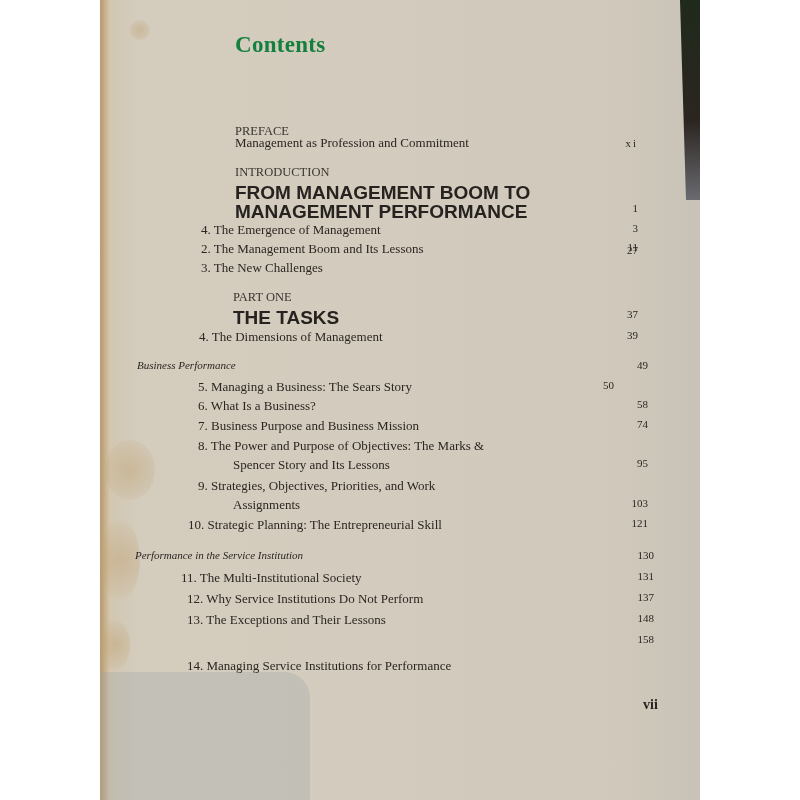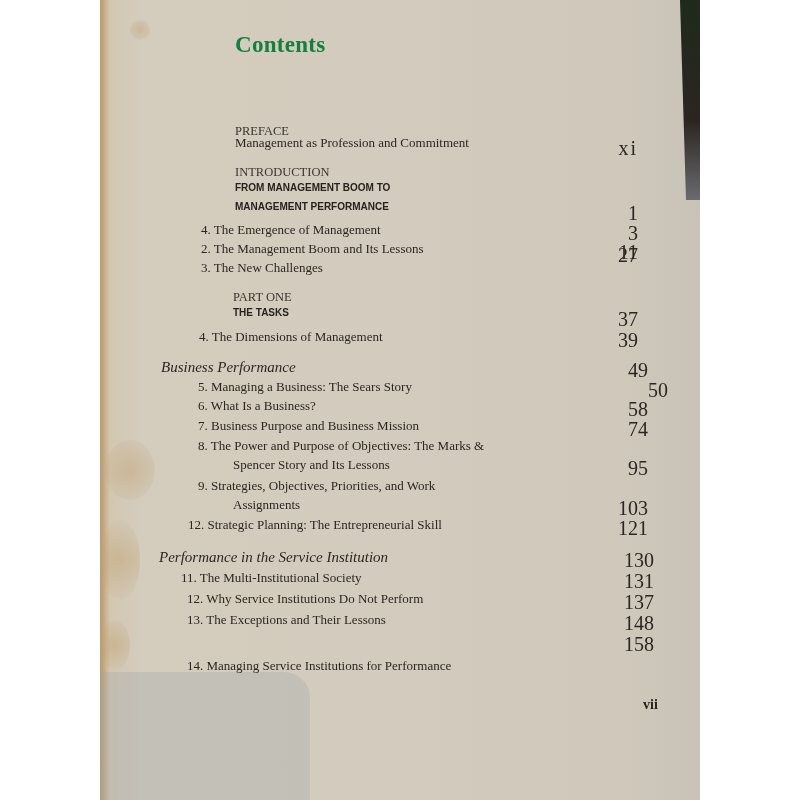--- a/index.html
+++ b/index.html
@@ -26,23 +26,23 @@
     }
     .edge-dark {
       position: absolute; left: 680px; top: 0; width: 20px; height: 200px;
       background: linear-gradient(180deg, #1f2a1c 0%, #2b2520 60%, #6a6a70 100%);
       clip-path: polygon(0 0, 100% 0, 100% 100%, 30% 100%);
     }
     .t { position: absolute; color: #2a2622; white-space: nowrap; }
     .title { left: 235px; top: 32px; font-size: 23px; font-weight: bold; color: #15803d; letter-spacing: 0.3px; }
     .label { font-size: 12.5px; color: #3a3530; }
     .entry { font-size: 13px; }
-    .bold { font-family: "Liberation Sans", "DejaVu Sans", sans-serif; font-weight: bold; font-size: 10px; color: #262220; }
-    .ital { font-style: italic; font-size: 15px; margin-left: 24px; }
-    .pg { position: absolute; font-size: 20px; color: #2a2622; text-align: right; width: 60px; }
+    .bold { font-family: "Liberation Sans", "DejaVu Sans", sans-serif; font-weight: bold; font-size: 19px; color: #262220; }
+    .ital { font-style: italic; font-size: 11px; }
+    .pg { position: absolute; font-size: 11px; color: #2a2622; text-align: right; width: 60px; }
     .folio { font-weight: bold; font-size: 14px; }
   </style>
 </head>
 <body>
 
 <div class="page">
   <div class="stain" style="left:30px;top:20px;width:20px;height:20px;"></div>
   <div class="stain" style="left:5px;top:440px;width:50px;height:60px;"></div>
   <div class="stain" style="left:0px;top:520px;width:40px;height:80px;"></div>
   <div class="stain" style="left:0px;top:620px;width:30px;height:50px;"></div>
@@ -71,32 +71,32 @@
 <div class="t label" style="left:233px;top:290px;">PART ONE</div>
 <div class="t bold" style="left:233px;top:307px;">THE TASKS</div>
 <div class="pg" style="left:578px;top:308px;">37</div>
 <div class="t entry" style="left:199px;top:329px;">4. The Dimensions of Management</div>
 <div class="pg" style="left:578px;top:329px;">39</div>
 
 <div class="t ital" style="left:137px;top:359px;">Business Performance</div>
 <div class="pg" style="left:588px;top:359px;">49</div>
 
 <div class="t entry" style="left:198px;top:379px;text-align:right;">5. Managing a Business: The Sears Story</div>
-<div class="pg" style="left:608px;top:379px;">50</div>
+<div class="pg" style="left:554px;top:379px;">50</div>
 <div class="t entry" style="left:198px;top:398px;">6. What Is a Business?</div>
 <div class="pg" style="left:588px;top:398px;">58</div>
 <div class="t entry" style="left:198px;top:418px;">7. Business Purpose and Business Mission</div>
 <div class="pg" style="left:588px;top:418px;">74</div>
 <div class="t entry" style="left:198px;top:438px;">8. The Power and Purpose of Objectives: The Marks &amp;</div>
 <div class="t entry" style="left:233px;top:457px;">Spencer Story and Its Lessons</div>
 <div class="pg" style="left:588px;top:457px;">95</div>
 <div class="t entry" style="left:198px;top:478px;">9. Strategies, Objectives, Priorities, and Work</div>
 <div class="t entry" style="left:233px;top:497px;">Assignments</div>
 <div class="pg" style="left:588px;top:497px;">103</div>
-<div class="t entry" style="left:188px;top:517px;">12. Strategic Planning: The Entrepreneurial Skill</div>
+<div class="t entry" style="left:188px;top:517px;">10. Strategic Planning: The Entrepreneurial Skill</div>
 <div class="pg" style="left:588px;top:517px;">121</div>
 
 <div class="t ital" style="left:135px;top:549px;">Performance in the Service Institution</div>
 <div class="pg" style="left:594px;top:549px;">130</div>
 
 <div class="t entry" style="left:181px;top:570px;">11. The Multi-Institutional Society</div>
 <div class="pg" style="left:594px;top:570px;">131</div>
 <div class="t entry" style="left:187px;top:591px;">12. Why Service Institutions Do Not Perform</div>
 <div class="pg" style="left:594px;top:591px;">137</div>
 <div class="t entry" style="left:187px;top:612px;">13. The Exceptions and Their Lessons</div>

